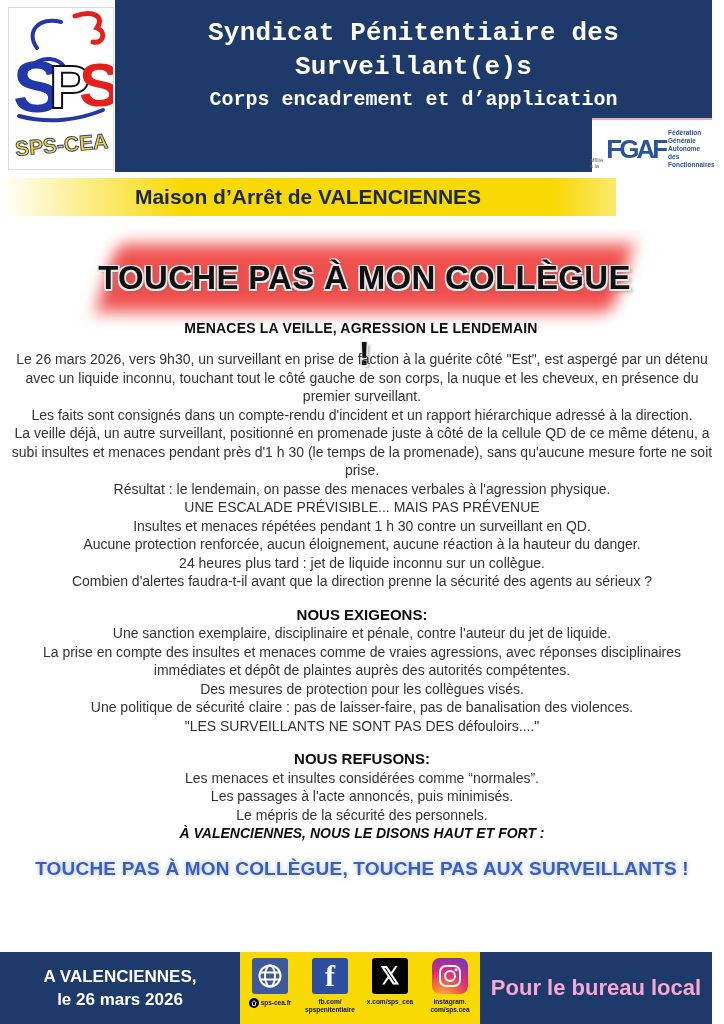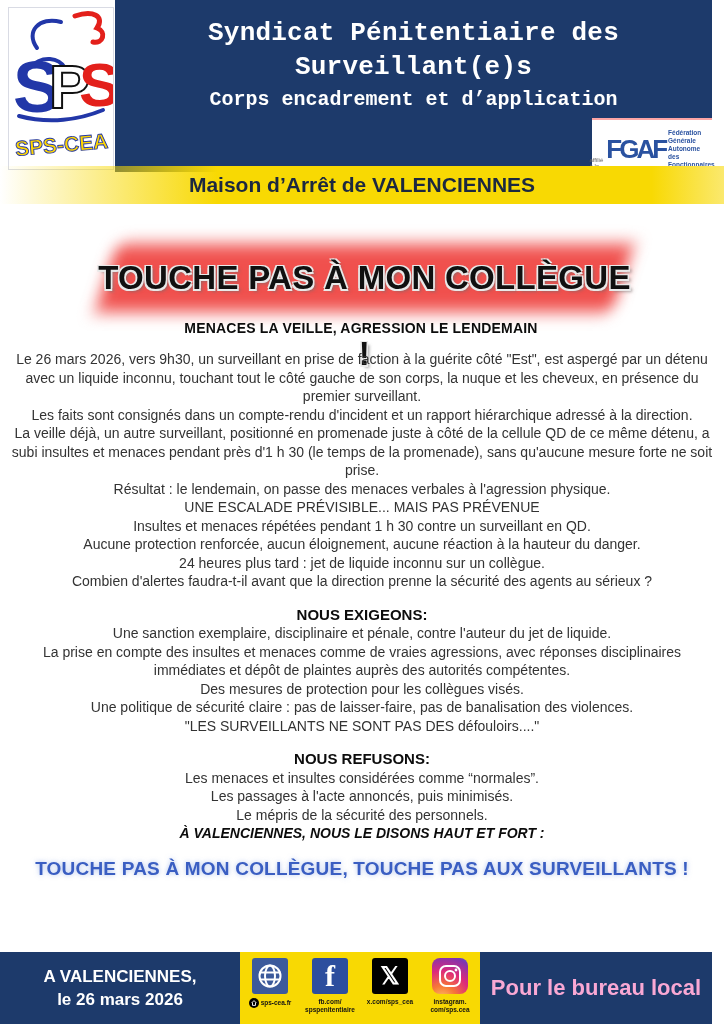--- a/index.html
+++ b/index.html
@@ -37,21 +37,21 @@
   }
   .fgaf-affil { font-size:6px; color:#666; align-self:flex-end; margin-bottom:6px; }
   .fgaf-acronym {
     font-size:26px; font-weight:800; color:#2a52a0; letter-spacing:-3px;
     line-height:26px;
   }
   .fgaf-names { font-size:6.5px; line-height:8px; color:#2a52a0; font-weight:bold; }
 
   
   .yellow-banner {
-    position:absolute; left:0; top:166px; width:724px; height:38px;
+    position:absolute; left:0; top:178px; width:616px; height:38px;
     background:linear-gradient(90deg, rgba(248,217,3,0) 0%, rgba(248,217,3,.3) 9%,
                #f8d903 30%, #f8d903 90%, #fbe96e 100%);
     text-align:center; line-height:38px;
     font-size:21px; font-weight:800; color:#1b2840;
   }
 
   
   .red-title-wrap { position:absolute; left:92px; top:240px; width:545px; height:76px; }
   .red-title-bg {
     position:absolute; left:14px; right:14px; top:4px; bottom:4px;

